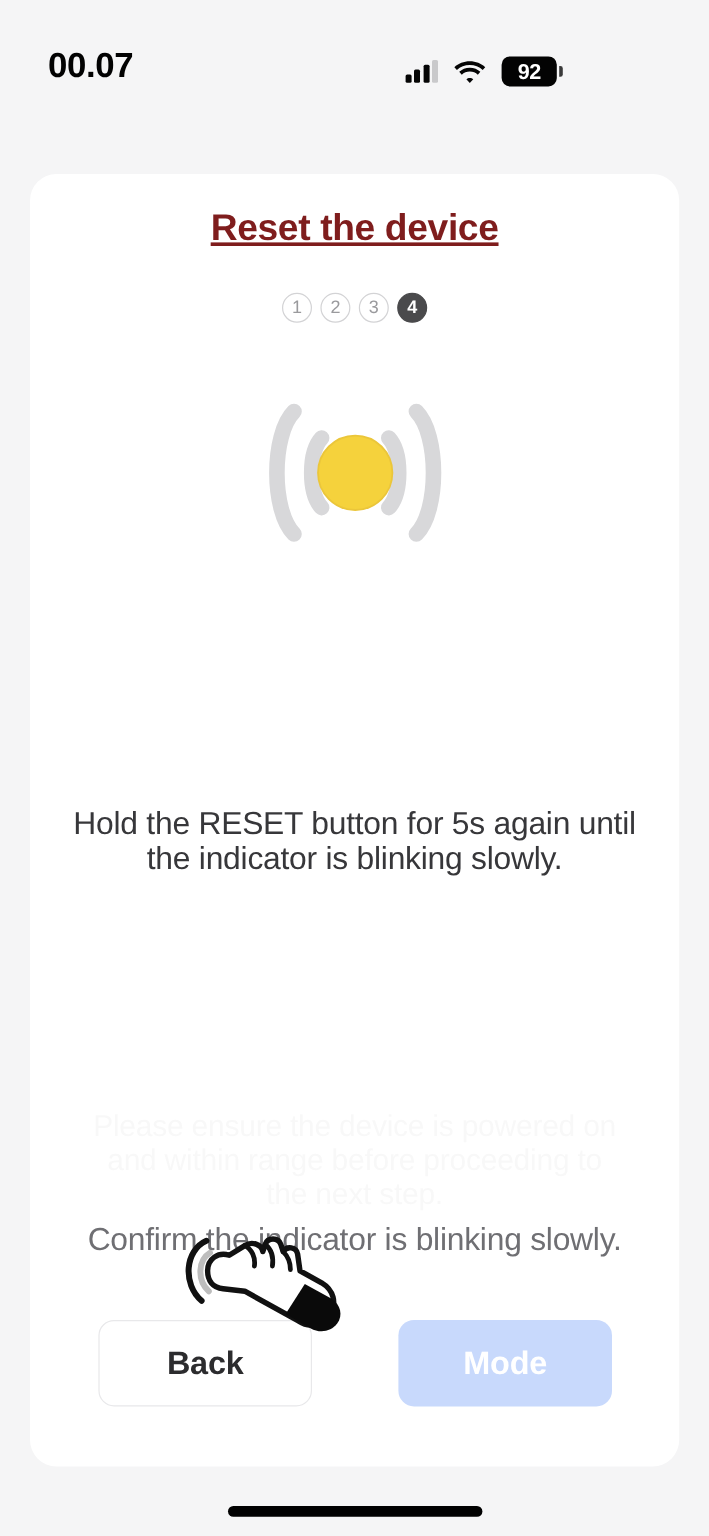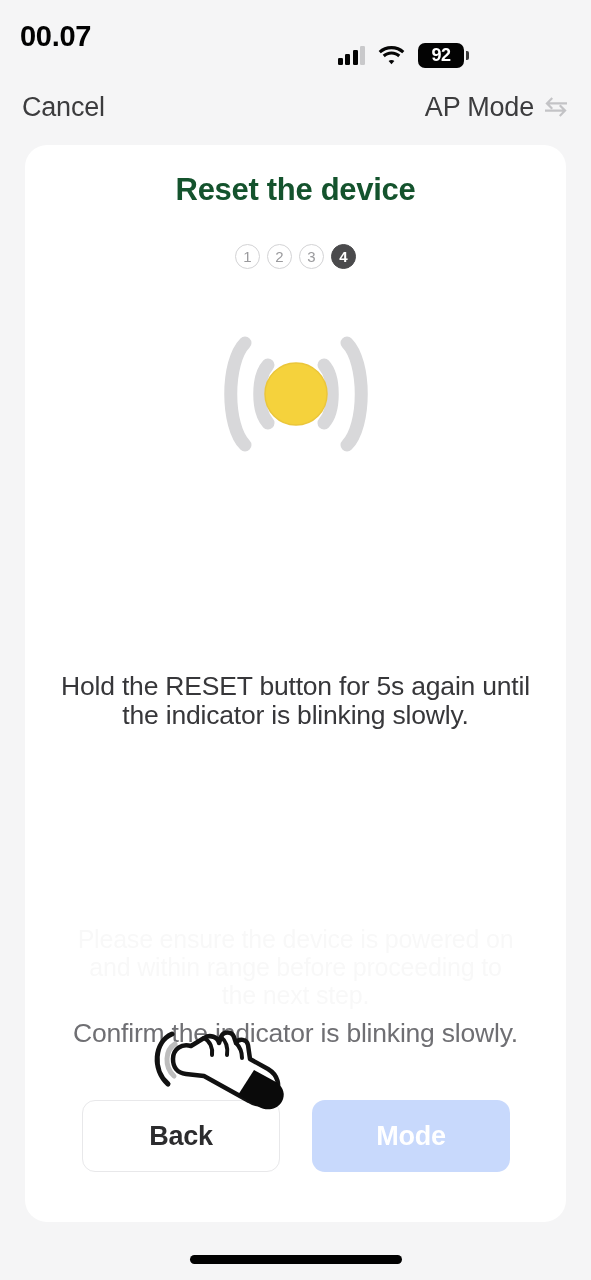--- a/index.html
+++ b/index.html
@@ -19,23 +19,23 @@
     background: #F5F5F6;
   }
 
   
   .status-bar {
     position: absolute;
     top: 0; left: 0;
     width: 502px;
     height: 72px;
     display: flex;
-    align-items: center;
+    align-items: flex-end;
     justify-content: space-between;
-    padding: 0 38px 0 20px;
+    padding: 0 38px 0 40px;
   }
   .status-time {
     font-size: 29px;
     font-weight: 700;
     color: #020202;
     letter-spacing: -0.3px;
   }
   .status-icons {
     display: flex;
     align-items: center;
@@ -131,22 +131,23 @@
     height: 1077px;
     background: #FFFFFF;
     border-radius: 22px;
   }
 
   .card-title {
     margin-top: 27px;
     text-align: center;
     font-size: 31px;
     font-weight: 700;
-    color: #14532d;
+    color: #7f1d1d;
     letter-spacing: -0.3px;
+    text-decoration: underline;
   }
 
   
   .steps {
     margin-top: 36px;
     display: flex;
     align-items: center;
     justify-content: center;
     gap: 7px;
   }
@@ -220,21 +221,21 @@
   
   .actions {
     position: absolute;
     left: 57px;
     top: 955px;
     width: 428px;
     display: flex;
     justify-content: space-between;
   }
   .btn {
-    width: 198px;
+    width: 178px;
     height: 72px;
     border-radius: 13px;
     font-size: 27px;
     font-family: inherit;
     letter-spacing: -0.2px;
     display: flex;
     align-items: center;
     justify-content: center;
     cursor: pointer;
   }
@@ -295,32 +296,20 @@
           <path d="M13.5 14.9c1.1 0 2.1.42 2.85 1.1l-2.85 3.2-2.85-3.2c.75-.68 1.75-1.1 2.85-1.1z" fill="#050505"></path>
         </svg>
       </span>
       <span class="battery">
         <span class="battery-pct">92</span>
         <span class="battery-cap"></span>
       </span>
     </div>
   </div>
 
-  <div class="nav-bar">
-    <button class="nav-cancel">Cancel</button>
-    <div class="nav-mode">
-      <span class="nav-mode-label">AP Mode</span>
-      <span>
-        <svg class="swap-icon" viewBox="0 0 26 22">
-          <path d="M24 6.2H6.6l3.4-3.4-1.5-1.5L2.4 7.4l6.1 6.1 1.5-1.5-3.4-3.4H24z" fill="#C3C3C6"></path>
-          <path d="M2 15.8h17.4l-3.4 3.4 1.5 1.5 6.1-6.1-6.1-6.1-1.5 1.5 3.4 3.4H2z" fill="#C3C3C6"></path>
-        </svg>
-      </span>
-    </div>
-  </div>
 
   <div class="card">
 
     <div class="card-title">Reset the device</div>
 
     <div class="steps">
       <div class="step">1</div>
       <div class="step">2</div>
       <div class="step">3</div>
       <div class="step active">4</div>

